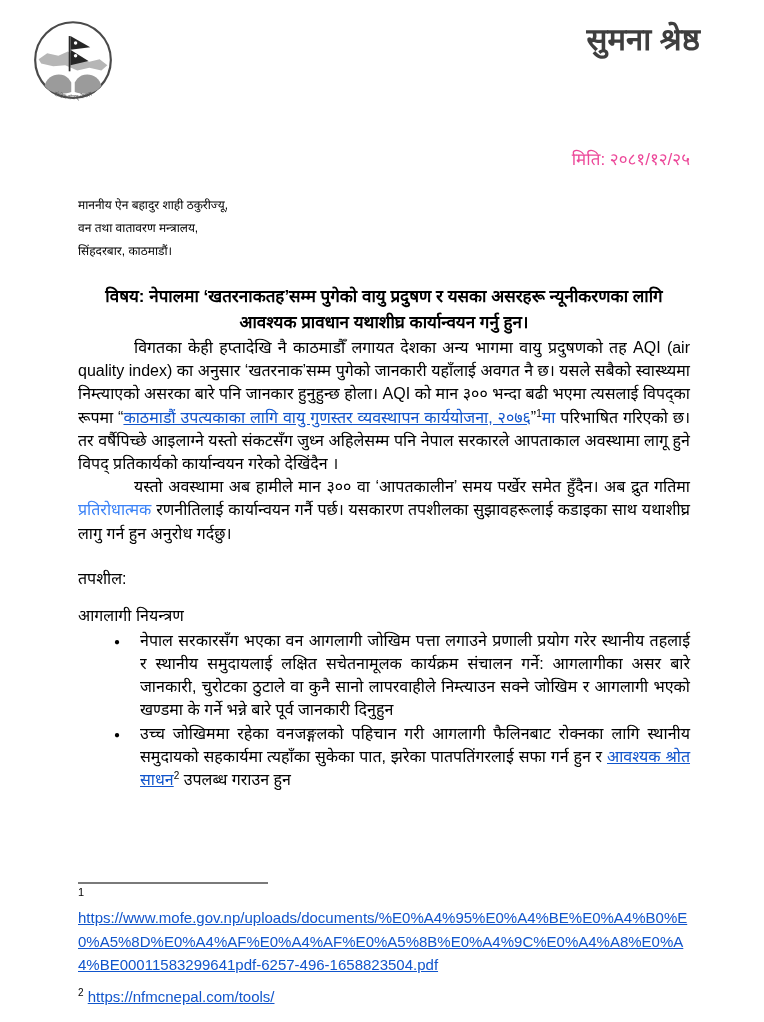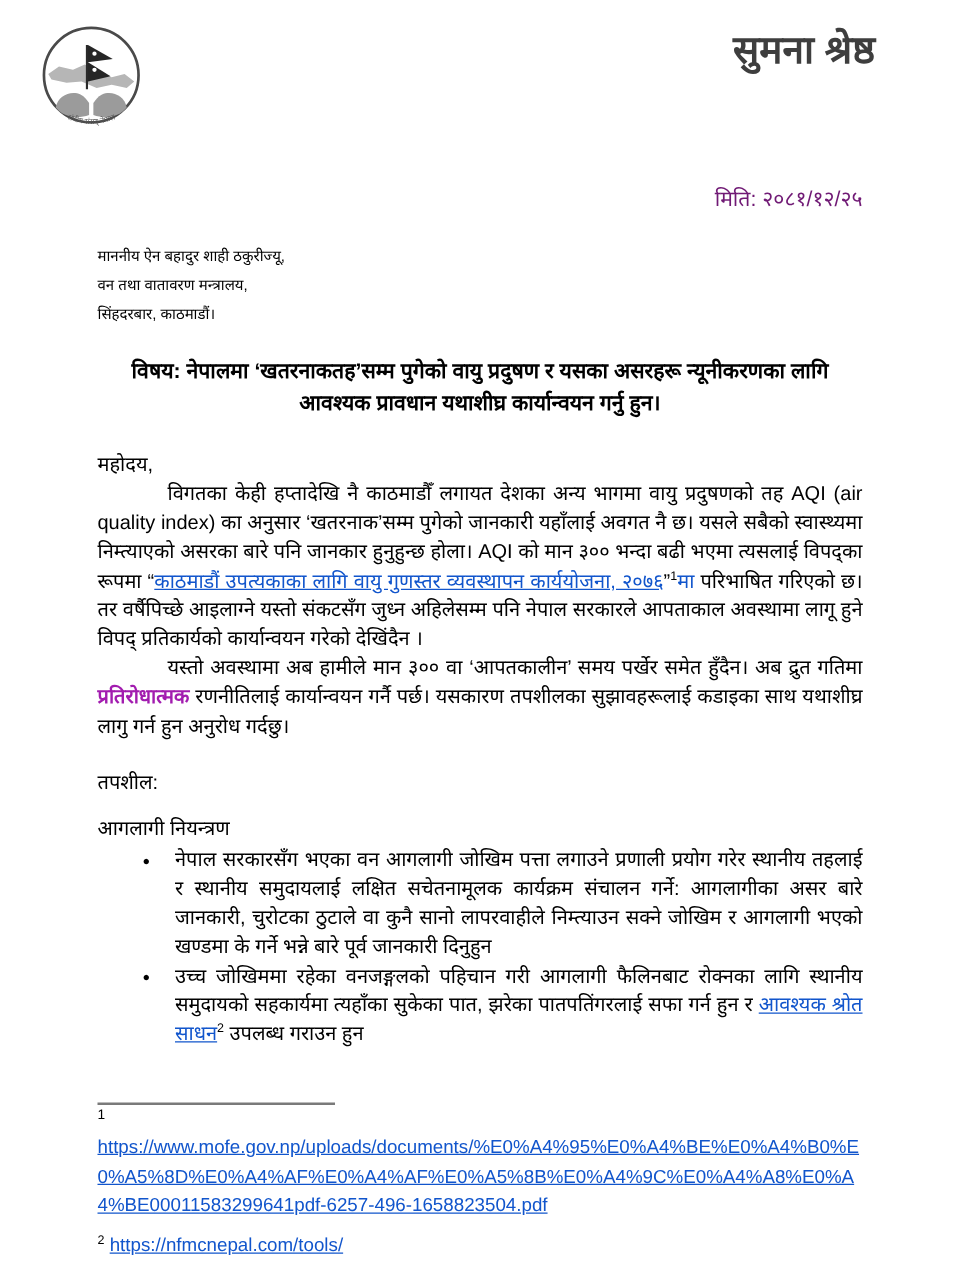--- a/index.html
+++ b/index.html
@@ -9,33 +9,33 @@
     background:#ffffff;
     font-family:"Liberation Sans", sans-serif;
     color:#000;
     overflow:hidden;
   }
   
   .logo{position:absolute;left:30px;top:14px;width:86px;height:106px;}
   .header-id{position:absolute;right:64px;top:22px;text-align:right;color:#3e3e3e;}
   .mp-name{font-size:31px;font-weight:bold;line-height:36px;}
   .mp-title{font-size:21px;line-height:26px;margin-top:9px;}
-  .date-line{position:absolute;right:74px;top:147px;font-size:17px;color:#701a75;}
+  .date-line{position:absolute;right:74px;top:147px;font-size:17px;color:#ec4899;}
   
   .content{position:absolute;left:78px;right:74px;top:194px;}
   .recipient div{font-size:12px;line-height:23px;}
   .subject{
     margin:21px auto 0 auto;width:96%;
     font-size:17px;font-weight:bold;text-align:center;line-height:26px;
   }
   .salutation{margin-top:25px;font-size:16px;line-height:23px;}
   .para{font-size:16px;line-height:23.2px;text-align:justify;text-indent:56px;}
   .doc-link{color:#1155cc;text-decoration:underline;cursor:pointer;}
   .blue-plain{color:#1155cc;}
-  .muted-word{color:#a21caf;font-weight:bold;}
+  .muted-word{color:#3b82f6;}
   sup.ref{font-size:10px;vertical-align:super;line-height:0;}
   .details-label{margin-top:22px;font-size:16px;line-height:23px;}
   .section-heading{margin-top:14px;font-size:16px;line-height:23px;}
   ul.bullets{margin:2px 0 0 36px;padding:0;list-style:none;}
   ul.bullets li{
     position:relative;padding-left:26px;
     font-size:16px;line-height:23.2px;text-align:justify;
   }
   ul.bullets li::before{
     content:"●";position:absolute;left:0;top:1px;font-size:10px;color:#000;
@@ -82,21 +82,20 @@
   <div class="content">
 
     <div class="recipient">
       <div>माननीय ऐन बहादुर शाही ठकुरीज्यू,</div>
       <div>वन तथा वातावरण मन्त्रालय,</div>
       <div>सिंहदरबार, काठमाडौं।</div>
     </div>
 
     <div class="subject">विषय: नेपालमा ‘खतरनाकतह’सम्म पुगेको वायु प्रदुषण र यसका असरहरू न्यूनीकरणका लागि आवश्यक प्रावधान यथाशीघ्र कार्यान्वयन गर्नु हुन।</div>
 
-    <div class="salutation">महोदय,</div>
 
     <p class="para" style="margin:0;"><span>विगतका केही हप्तादेखि नै काठमाडौँ लगायत देशका अन्य भागमा वायु प्रदुषणको तह AQI (air quality index) का अनुसार ‘खतरनाक’सम्म पुगेको जानकारी यहाँलाई अवगत नै छ। यसले सबैको स्वास्थ्यमा निम्त्याएको असरका बारे पनि जानकार हुनुहुन्छ होला।  AQI को मान ३०० भन्दा बढी भएमा त्यसलाई विपद्का रूपमा “</span><span class="doc-link">काठमाडौं उपत्यकाका लागि वायु गुणस्तर व्यवस्थापन कार्ययोजना, २०७६</span><span>”</span><sup class="ref">1</sup><span class="blue-plain">मा</span><span> परिभाषित गरिएको छ। तर वर्षैपिच्छे आइलाग्ने यस्तो संकटसँग जुध्न अहिलेसम्म पनि नेपाल सरकारले आपताकाल अवस्थामा लागू हुने विपद् प्रतिकार्यको कार्यान्वयन गरेको देखिंदैन ।</span></p>
 
     <p class="para" style="margin:0;"><span>यस्तो अवस्थामा अब हामीले मान ३०० वा  ‘आपतकालीन’ समय पर्खेर समेत हुँदैन। अब द्रुत गतिमा </span><span class="muted-word">प्रतिरोधात्मक</span><span> रणनीतिलाई कार्यान्वयन गर्नै पर्छ। यसकारण तपशीलका सुझावहरूलाई कडाइका साथ यथाशीघ्र लागु गर्न हुन अनुरोध गर्दछु।</span></p>
 
     <div class="details-label">तपशील:</div>
 
     <div class="section-heading">आगलागी नियन्त्रण</div>
 
     <ul class="bullets">

